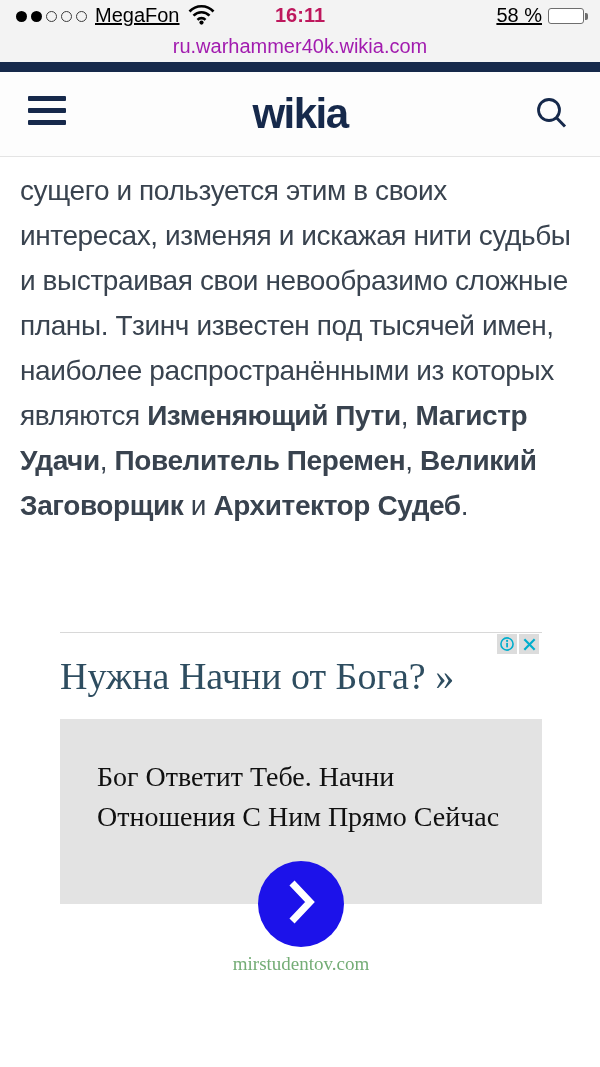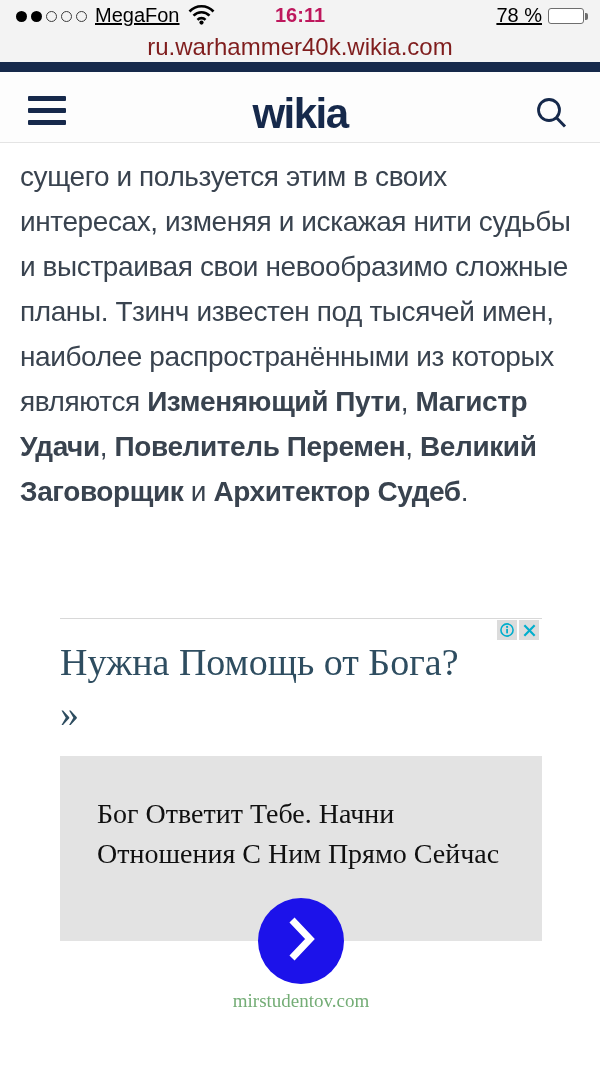--- a/index.html
+++ b/index.html
@@ -24,25 +24,25 @@
   .sig-dots .dot.off{border:1.5px solid #3c3c3c;}
   .carrier{font-size:20px;color:#000;margin-right:8px;}
   .wifi{margin-top:3px;}
   .time{position:absolute;left:0;right:0;text-align:center;font-size:20px;font-weight:bold;color:#be185d;}
   .right-group{margin-left:auto;display:flex;align-items:center;gap:6px;z-index:1;}
   .batt-label{font-size:20px;color:#000;}
   .battery{position:relative;width:36px;height:16px;border:1px solid #6e6e6e;border-radius:3px;background:#fff;padding:1.5px;}
   .battery .fill{height:100%;background:#1c1c1c;border-radius:1px;}
   .battery .nub{position:absolute;right:-4.5px;top:4px;width:3px;height:7px;background:#6e6e6e;border-radius:0 2px 2px 0;}
   .url-row{height:31px;display:flex;align-items:center;justify-content:center;}
-  .url-text{font-size:24px;color:#7f1d1d;}
+  .url-text{font-size:20px;color:#a21caf;}
   
   .navy-bar{height:10px;background:var(--navy);width:600px;}
   
-  .site-header{height:71px;background:#fdfdfd;border-bottom:1px solid #e4e4e4;
+  .site-header{height:85px;background:#fdfdfd;border-bottom:1px solid #e4e4e4;
     display:flex;align-items:center;position:relative;}
   .hamburger{position:absolute;left:28px;top:24px;width:38px;cursor:pointer;}
   .hamburger .bar{height:5px;background:var(--navy);border-radius:1px;margin-bottom:7px;}
   .hamburger .bar:last-child{margin-bottom:0;}
   .logo{position:absolute;left:0;right:0;text-align:center;top:18px;
     font-size:42px;font-weight:bold;letter-spacing:-1.5px;color:var(--navy);}
   .search-btn{position:absolute;right:30px;top:24px;cursor:pointer;}
   
   .article{padding:11px 28px 0 20px;font-size:28px;line-height:45px;
     letter-spacing:-0.4px;color:var(--body-text);}
@@ -78,21 +78,21 @@
     <span class="wifi">
       <svg width="27" height="20" viewBox="0 0 27 20">
         <path d="M1.5 6.5 a16.5 16.5 0 0 1 24 0" fill="none" stroke="#000" stroke-width="2.6"></path>
         <path d="M5.5 10.7 a11 11 0 0 1 16 0" fill="none" stroke="#000" stroke-width="2.6"></path>
         <path d="M9.5 14.8 a5.6 5.6 0 0 1 8 0" fill="none" stroke="#000" stroke-width="2.6"></path>
         <circle cx="13.5" cy="17.6" r="2.1" fill="#000"></circle>
       </svg>
     </span>
     <span class="time">16:11</span>
     <div class="right-group">
-      <span class="batt-label">78 %</span>
+      <span class="batt-label">58 %</span>
       <span class="battery">
         <span class="fill" style="width: 58%;"></span>
         <span class="nub"></span>
       </span>
     </div>
   </div>
   <div class="url-row">
     <span class="url-text">ru.warhammer40k.wikia.com</span>
   </div>
 </div>
@@ -125,21 +125,21 @@
         <circle cx="10.1" cy="6.2" r="1.4" fill="#00aecd"></circle>
       </svg>
     </div>
     <div class="chip">
       <svg width="15" height="15" viewBox="0 0 16 16">
         <line x1="2.5" y1="2.5" x2="13.5" y2="13.5" stroke="#00aecd" stroke-width="2.3"></line>
         <line x1="13.5" y1="2.5" x2="2.5" y2="13.5" stroke="#00aecd" stroke-width="2.3"></line>
       </svg>
     </div>
   </div>
-  <div class="ad-headline">Нужна Помощь от Бога? »</div>
+  <div class="ad-headline">Нужна Начни от Бога? »</div>
   <div class="ad-graybox">
     <div class="ad-body">Бог Ответит Тебе. Начни Отношения С Ним Прямо Сейчас</div>
     <div class="cta-circle">
       <span>
         <svg width="86" height="86" viewBox="0 0 86 86">
           <polyline points="34,24 52,43 34,62" fill="none" stroke="#fff" stroke-width="7"></polyline>
         </svg>
       </span>
     </div>
   </div>

